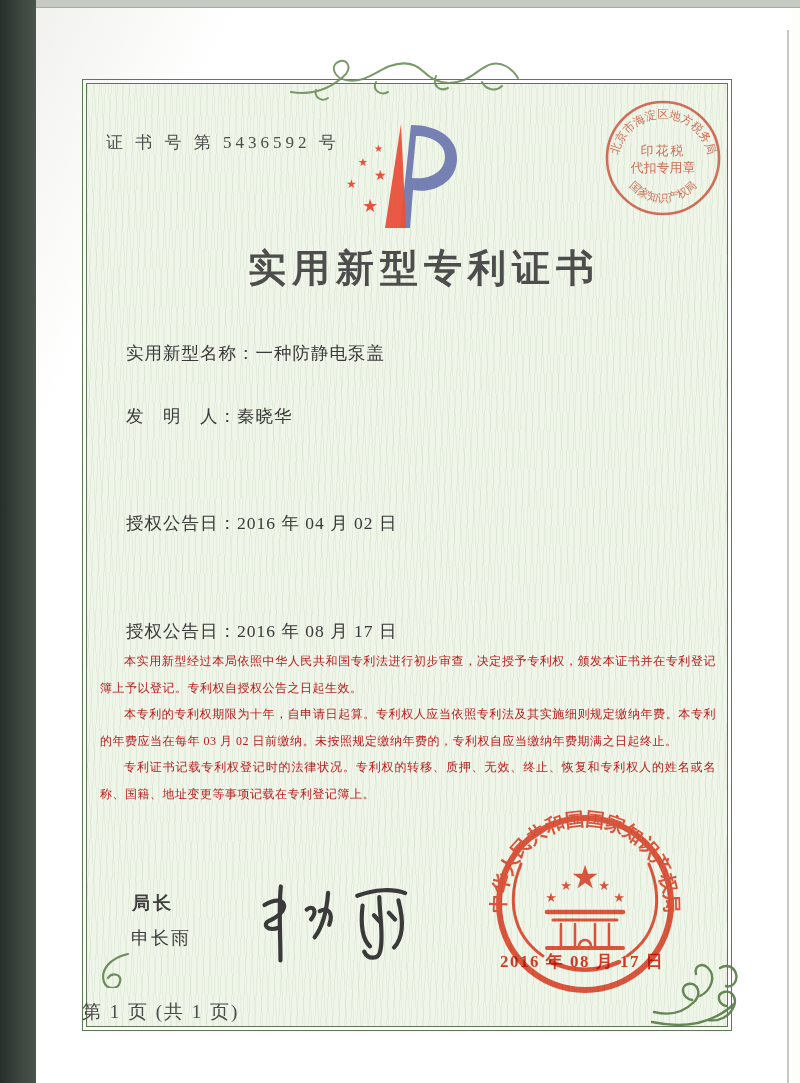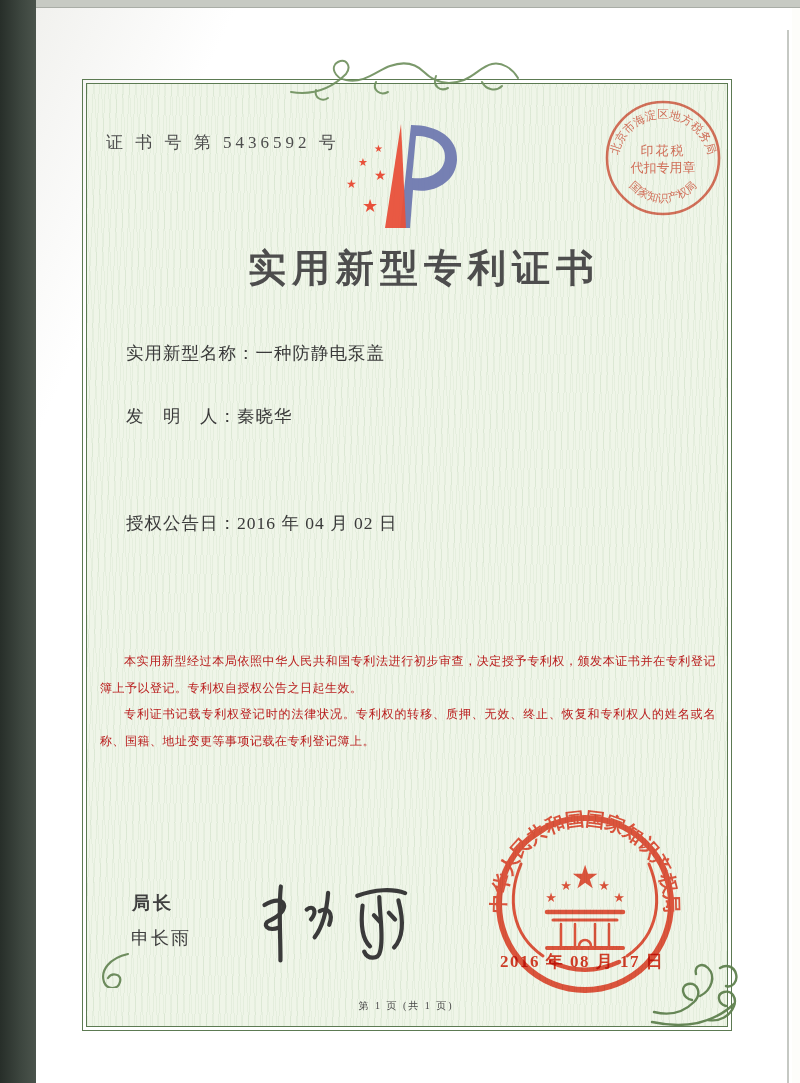--- a/index.html
+++ b/index.html
@@ -25,21 +25,21 @@
   .ornament{position:absolute;z-index:3;}
   
   .cert-number{position:absolute;left:106px;top:131px;font-size:17px;letter-spacing:4px;color:#4c4c4c;z-index:4;}
   .title{position:absolute;left:100px;top:243px;width:648px;text-align:center;font-size:38px;font-weight:600;letter-spacing:6px;color:#4d4d4d;z-index:4;}
   .field-row{position:absolute;left:126px;font-size:17.5px;color:#3a3a3a;letter-spacing:1px;z-index:4;white-space:nowrap;}
   .body-block{position:absolute;left:100px;top:648px;width:616px;z-index:4;}
   .body-block p{margin:0;font-size:12px;line-height:26.5px;text-align:justify;text-indent:2em;color:#b91c1c;letter-spacing:.5px;}
   .sig-title{position:absolute;left:132px;top:891px;font-size:18px;letter-spacing:3px;color:#3f3f3f;z-index:4;font-weight:bold;}
   .sig-name{position:absolute;left:131px;top:926px;font-size:18px;letter-spacing:2px;color:#3f3f3f;z-index:4;text-align:center;}
   .sig-hand{position:absolute;left:252px;top:868px;z-index:5;transform:rotate(-2deg);}
-  .footer{position:absolute;left:82px;top:999px;width:648px;text-align:center;font-size:10px;letter-spacing:2px;color:#4a4a4a;z-index:4;}
+  .footer{position:absolute;left:82px;top:999px;width:648px;text-align:left;font-size:19px;letter-spacing:2px;color:#4a4a4a;z-index:4;}
   
   .logo{position:absolute;left:340px;top:122px;z-index:4;}
   
   .tax-stamp{position:absolute;left:597px;top:92px;z-index:7;mix-blend-mode:multiply;}
   .office-seal{position:absolute;left:487px;top:806px;z-index:7;mix-blend-mode:multiply;}
   .seal-date{position:absolute;left:500px;top:950px;font-size:17px;letter-spacing:1.5px;color:#df3f2b;z-index:8;font-weight:600;mix-blend-mode:multiply;}
   svg text{font-family:"DejaVu Sans","Liberation Sans",sans-serif;}
   svg .cjk{font-family:"Liberation Serif","DejaVu Serif",serif;}
 </style>
 </head>
@@ -114,23 +114,27 @@
 
   <div class="field-row" style="top:404px">
     <span>发　明　人：</span><span>秦晓华</span>
   </div>
   <div class="field-row" style="top:341px">
     <span>实用新型名称：</span><span>一种防静电泵盖</span>
   </div>
   <div class="field-row" style="top:511px">
     <span>授权公告日：</span><span>2016 年 04 月 02 日</span>
   </div>
+  <div class="field-row" style="top:619px">
+    <span>授权公告日：</span><span>2016 年 08 月 17 日</span>
+  </div>
 
   <div class="body-block">
     <p>本实用新型经过本局依照中华人民共和国专利法进行初步审查，决定授予专利权，颁发本证书并在专利登记簿上予以登记。专利权自授权公告之日起生效。</p>
+    <p>本专利的专利权期限为十年，自申请日起算。专利权人应当依照专利法及其实施细则规定缴纳年费。本专利的年费应当在每年 03 月 02 日前缴纳。未按照规定缴纳年费的，专利权自应当缴纳年费期满之日起终止。</p>
     <p>专利证书记载专利权登记时的法律状况。专利权的转移、质押、无效、终止、恢复和专利权人的姓名或名称、国籍、地址变更等事项记载在专利登记簿上。</p>
   </div>
 
   <div class="sig-title">局长</div>
   <div class="sig-name">申长雨</div>
   <svg class="sig-hand" width="200" height="100" viewBox="0 0 200 100">
     <g fill="none" stroke="#3a3a3a" stroke-width="4.2" stroke-linecap="round">
       <path d="M30,16 C27,36 28,62 27,90"></path>
       <path d="M13,34 C34,22 42,40 17,50 C10,53 14,61 27,57"></path>
       <path d="M55,40 C62,35 66,42 59,50"></path>

